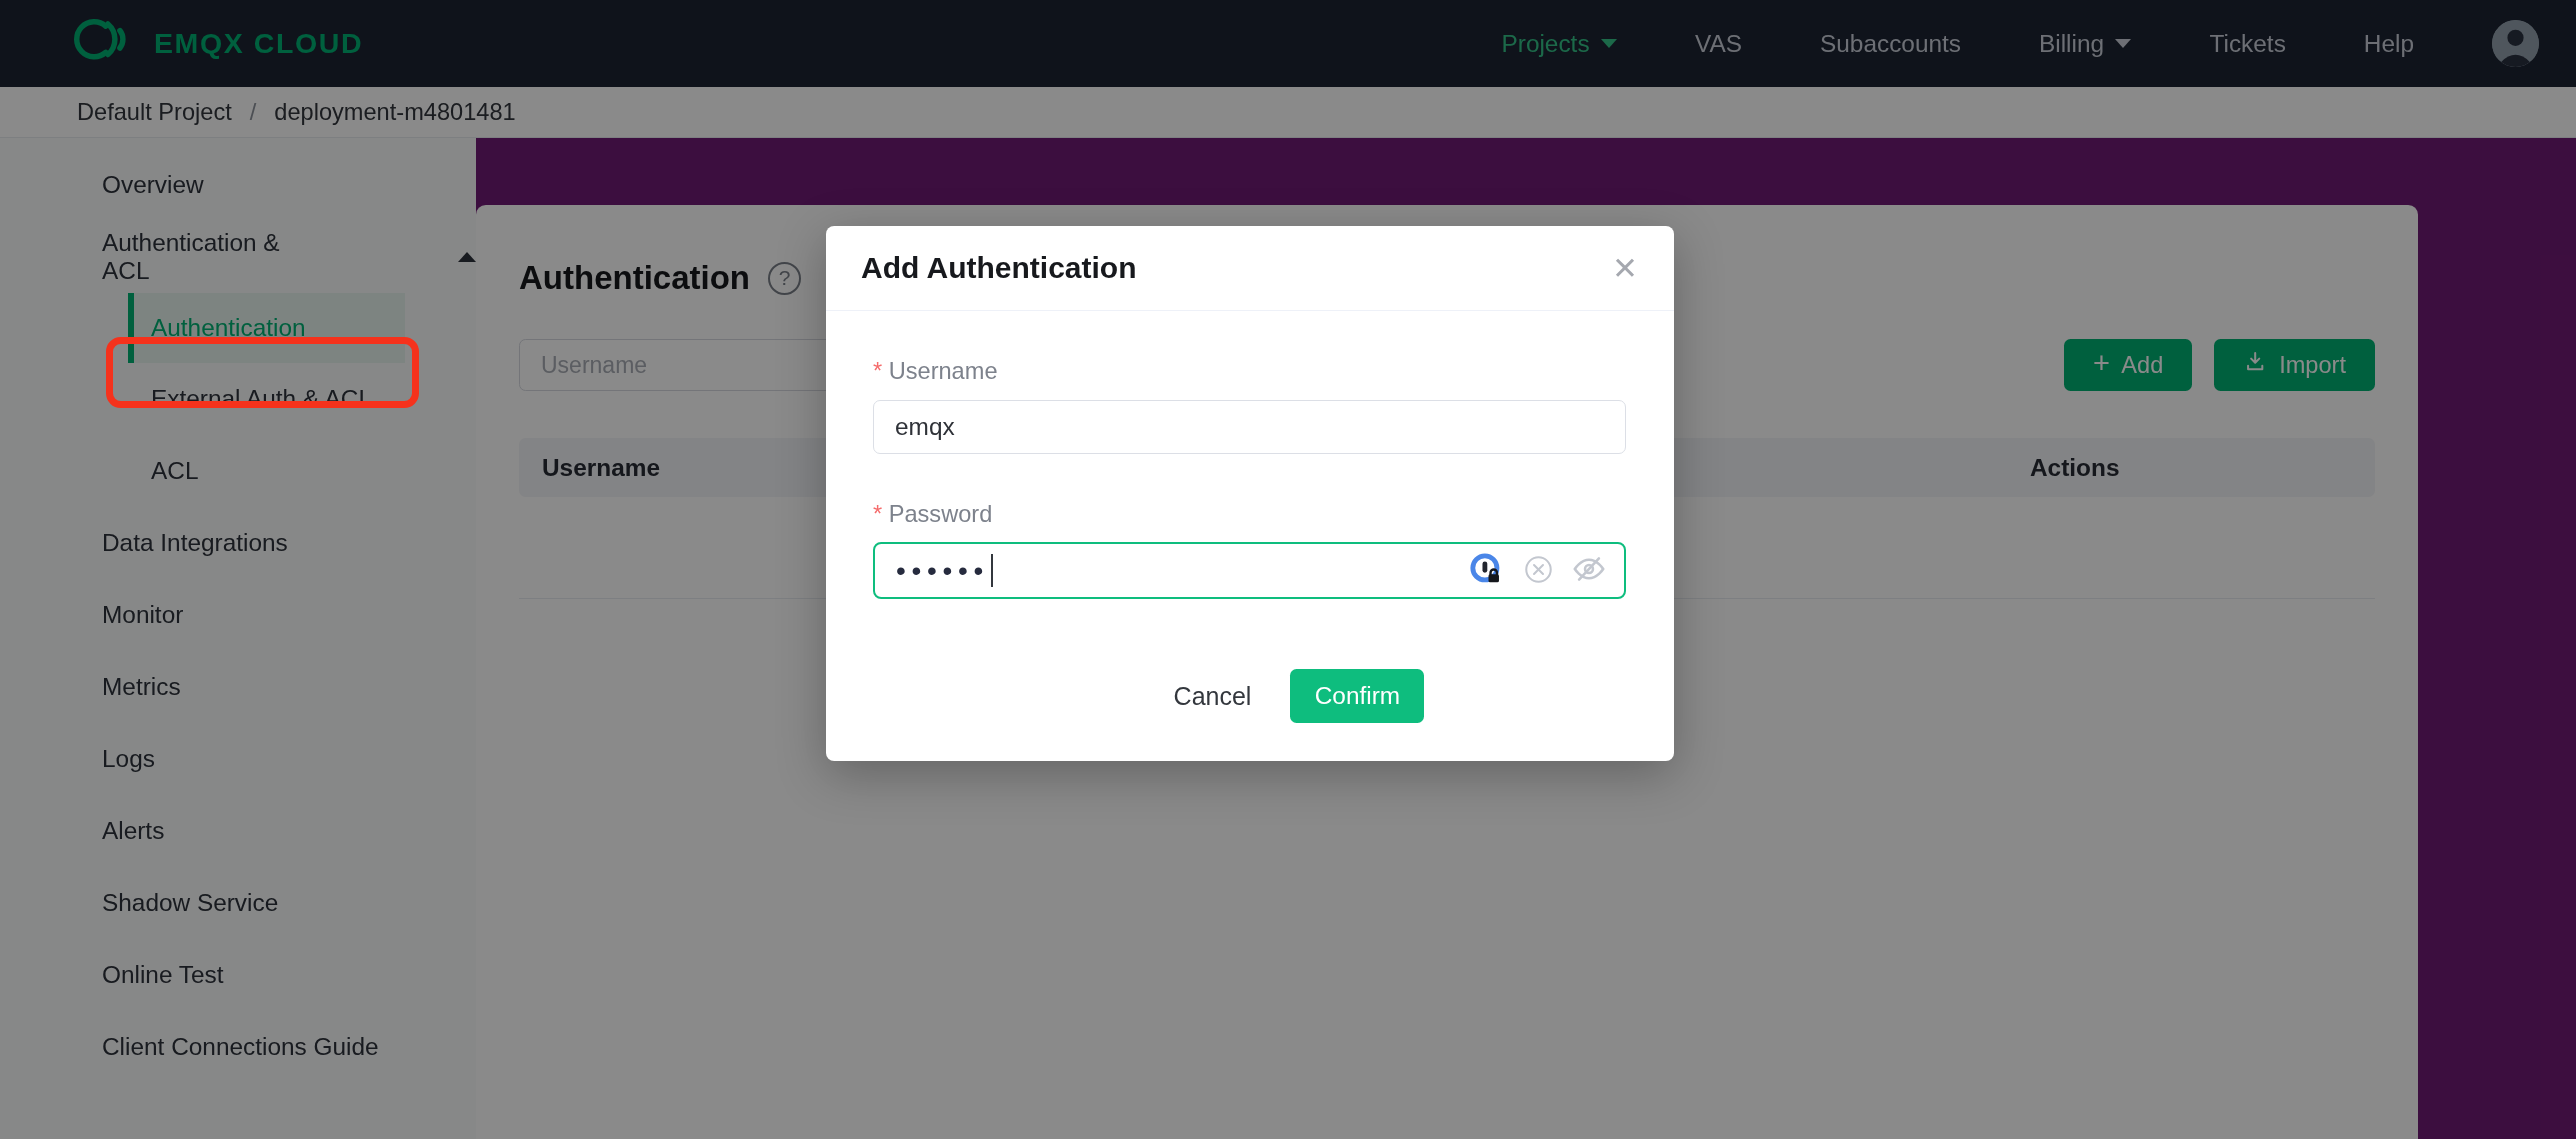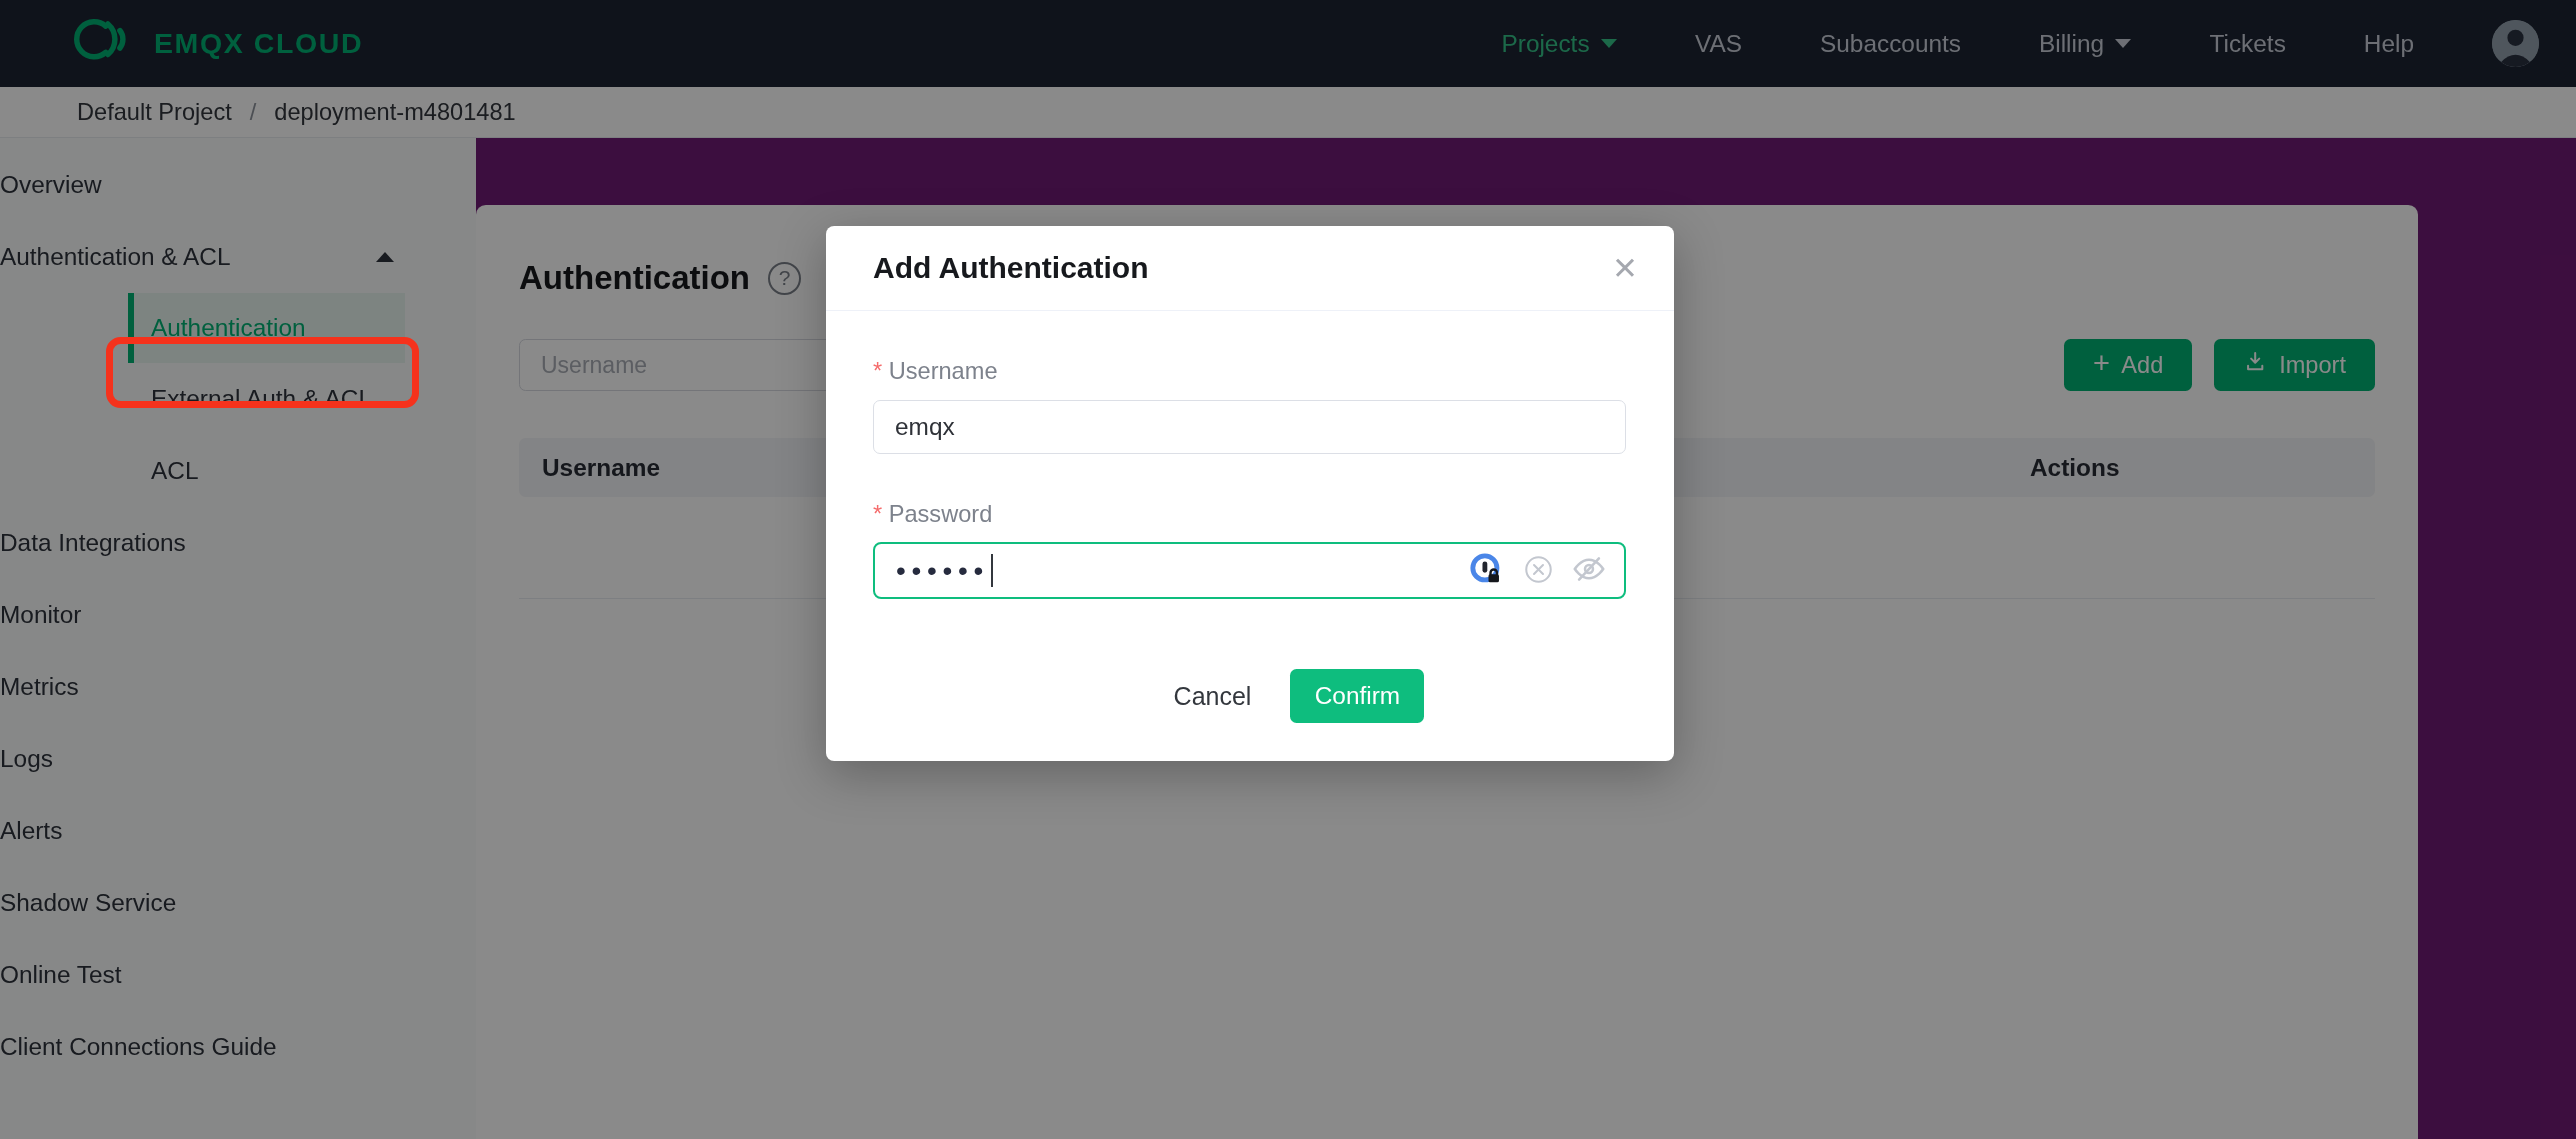--- a/index.html
+++ b/index.html
@@ -18,21 +18,21 @@
   .nav-item.active .caret-down { border-top-color:#34c388; }
   .avatar { width:47px; height:47px; border-radius:50%; background:#95a3b0; overflow:hidden; position:relative; }
 
   
   .breadcrumb-bar { position:absolute; left:0; top:87px; width:2576px; height:51px; background:#ffffff; display:flex; align-items:center; padding-left:77px; font-size:23.6px; color:#33373d; border-bottom:0.8px solid #e8eaee; }
   .breadcrumb-bar .sep { margin:0 18px; color:#8d929b; }
 
   
   .sidebar { position:absolute; left:0; top:138px; width:476px; height:1001px; background:#fafbfc; padding-top:11.4px; }
   .side-item { height:72px; display:flex; align-items:center; font-size:24.4px; color:#2e333b; cursor:pointer; }
-  .side-item.lvl1 { }
+  .side-item.lvl1 { padding-left:102px; }
   .side-item.lvl2 { padding-left:151px; }
   .side-item .caret-up { width:0; height:0; border-left:9px solid transparent; border-right:9px solid transparent; border-bottom:10.6px solid #2e333b; display:inline-block; margin-left:145px; }
   .side-item.lvl2.active { margin-left:128px; width:277px; padding-left:17px; height:70px; background:#e7f4ee; border-left:6.5px solid #00b173; color:#00b173; }
 
   
   .annotation-box { position:absolute; left:106px; top:337px; width:313px; height:71px; border:7.3px solid #f5321c; border-radius:14.7px; z-index:60; pointer-events:none; }
 
   
   .card { position:absolute; left:476px; top:205px; width:1942px; height:935px; background:#ffffff; border-radius:9.8px 9.8px 0 0; padding:54px 43px 0 43px; }
   .page-title-row { display:flex; align-items:center; gap:18px; margin-bottom:42px; }
@@ -47,21 +47,21 @@
   .table-header { display:flex; align-items:center; height:59px; background:#f2f4f7; border-radius:6.5px; font-size:24.4px; font-weight:bold; color:#272c35; }
   .th-username { flex:1; padding-left:23px; }
   .th-actions { width:345px; }
   .table-empty-row { height:102px; border-bottom:1.6px solid #e8ebf0; }
 
   
   .overlay { position:absolute; left:0; top:0; width:2576px; height:1140px; background:rgba(0,0,0,0.46); z-index:50; }
 
   
   .modal { position:absolute; left:826px; top:226px; width:848px; height:535px; background:#ffffff; border-radius:8.1px; z-index:70; box-shadow:0 13px 49px rgba(0,0,0,0.28); }
-  .modal-header { height:85px; display:flex; align-items:center; justify-content:space-between; padding:0 36px 0 47px; border-bottom:1.6px solid #eef1f8; }
+  .modal-header { height:85px; display:flex; align-items:center; justify-content:space-between; padding:0 36px 0 35px; border-bottom:1.6px solid #eef1f8; }
   .modal-title { font-size:30px; font-weight:bold; color:#17191d; }
   .modal-close { font-size:31px; color:#a5a8af; background:none; border:none; cursor:pointer; line-height:1; font-family:"Liberation Sans", sans-serif; }
   .modal-body { padding:0 47px; }
   .field-label { margin-top:47px; margin-bottom:14.7px; font-size:23.6px; color:#7d828c; display:flex; gap:6.5px; align-items:baseline; }
   .required-star { color:#f56c6c; font-size:23.6px; }
   .text-input { width:753px; height:54px; border:1.6px solid #dcdfe6; border-radius:7px; font-size:24.4px; padding:0 21px; color:#2f3238; font-family:"Liberation Sans", sans-serif; background:#fff; }
   .password-box { width:753px; height:57px; border:2.4px solid #0ebd7e; border-radius:8.1px; display:flex; align-items:center; padding:0 18px 0 21px; }
   .dots { font-size:28px; letter-spacing:5.7px; color:#262b3e; line-height:1; }
   .text-caret { display:inline-block; width:2.4px; height:33px; background:#33373d; margin-left:1.6px; }
   .pw-icons { margin-left:auto; display:flex; align-items:center; gap:18px; }

